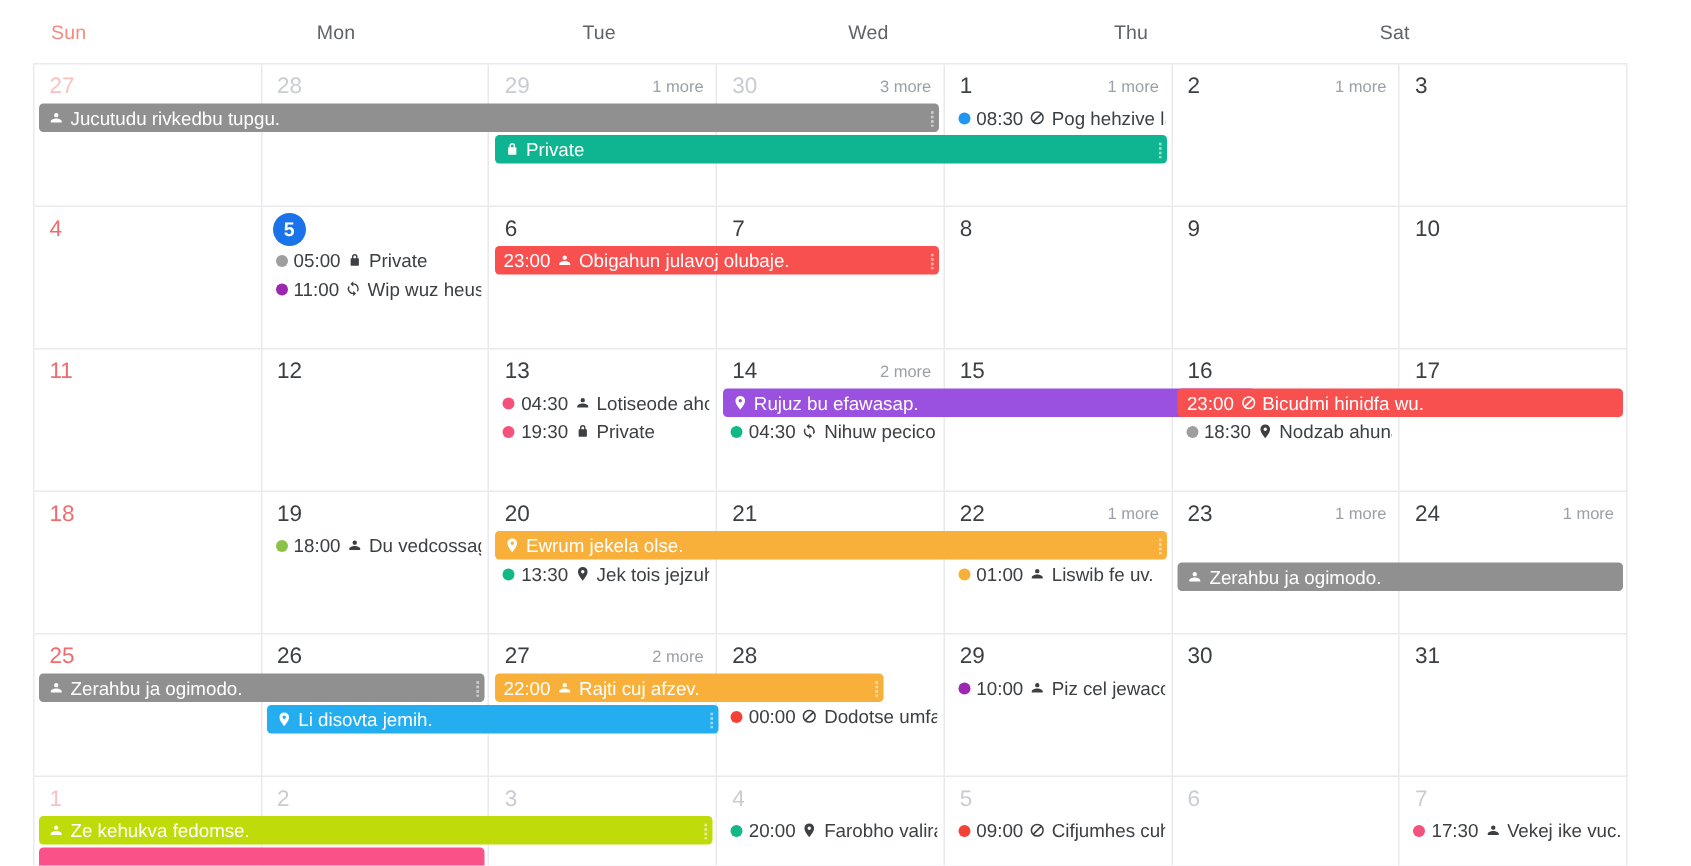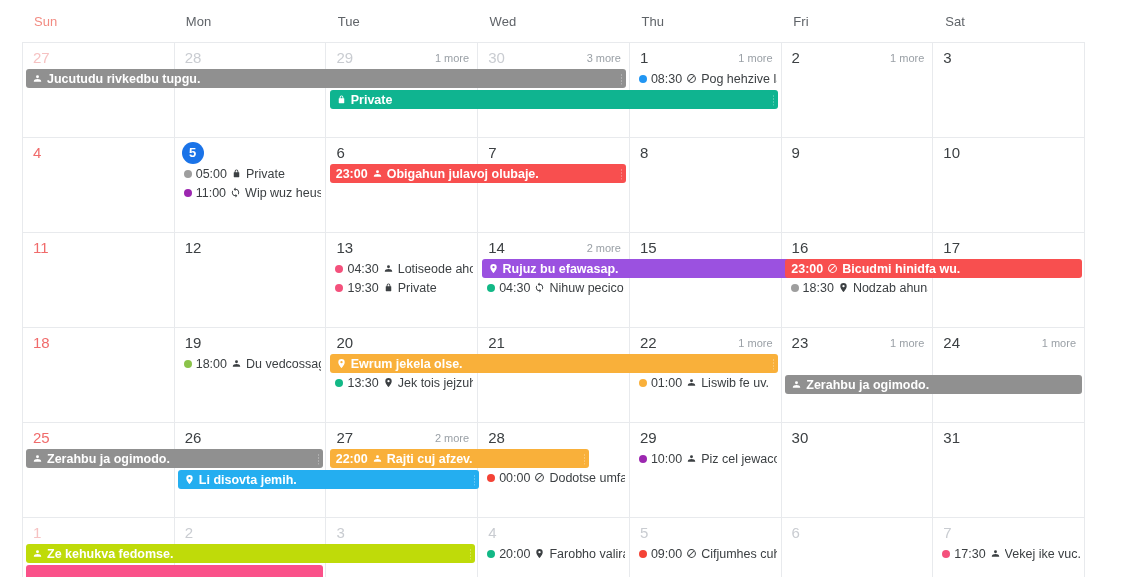--- a/index.html
+++ b/index.html
@@ -123,21 +123,21 @@
     position: absolute;
     height: 19px;
     border-radius: 3px;
     display: flex;
     align-items: center;
     gap: 4px;
     padding: 0 6px;
     box-sizing: border-box;
     color: #fff;
     font-size: 12.5px;
-    font-weight: bold;
+    font-weight: normal;
     white-space: nowrap;
     overflow: hidden;
   }
   .bar .grip {
     position: absolute;
     right: 3px; top: 50%;
     transform: translateY(-50%);
     width: 3px; height: 11px;
     opacity: .55;
     background-image:
@@ -149,21 +149,20 @@
 </head>
 <body>
 
 <div id="cal">
   <div class="dow-row">
       <div class="dow sun">Sun</div>
       <div class="dow">Mon</div>
       <div class="dow">Tue</div>
       <div class="dow">Wed</div>
       <div class="dow">Thu</div>
-      <div class="dow">Fri</div>
       <div class="dow">Sat</div>
     </div>
   <div class="grid">
       <div class="week">
         <div class="cell">
           <div class="daynum-row">
             <div class="daynum muted sun">27</div>
           </div>
           <div class="ev-list"></div>
         </div>

